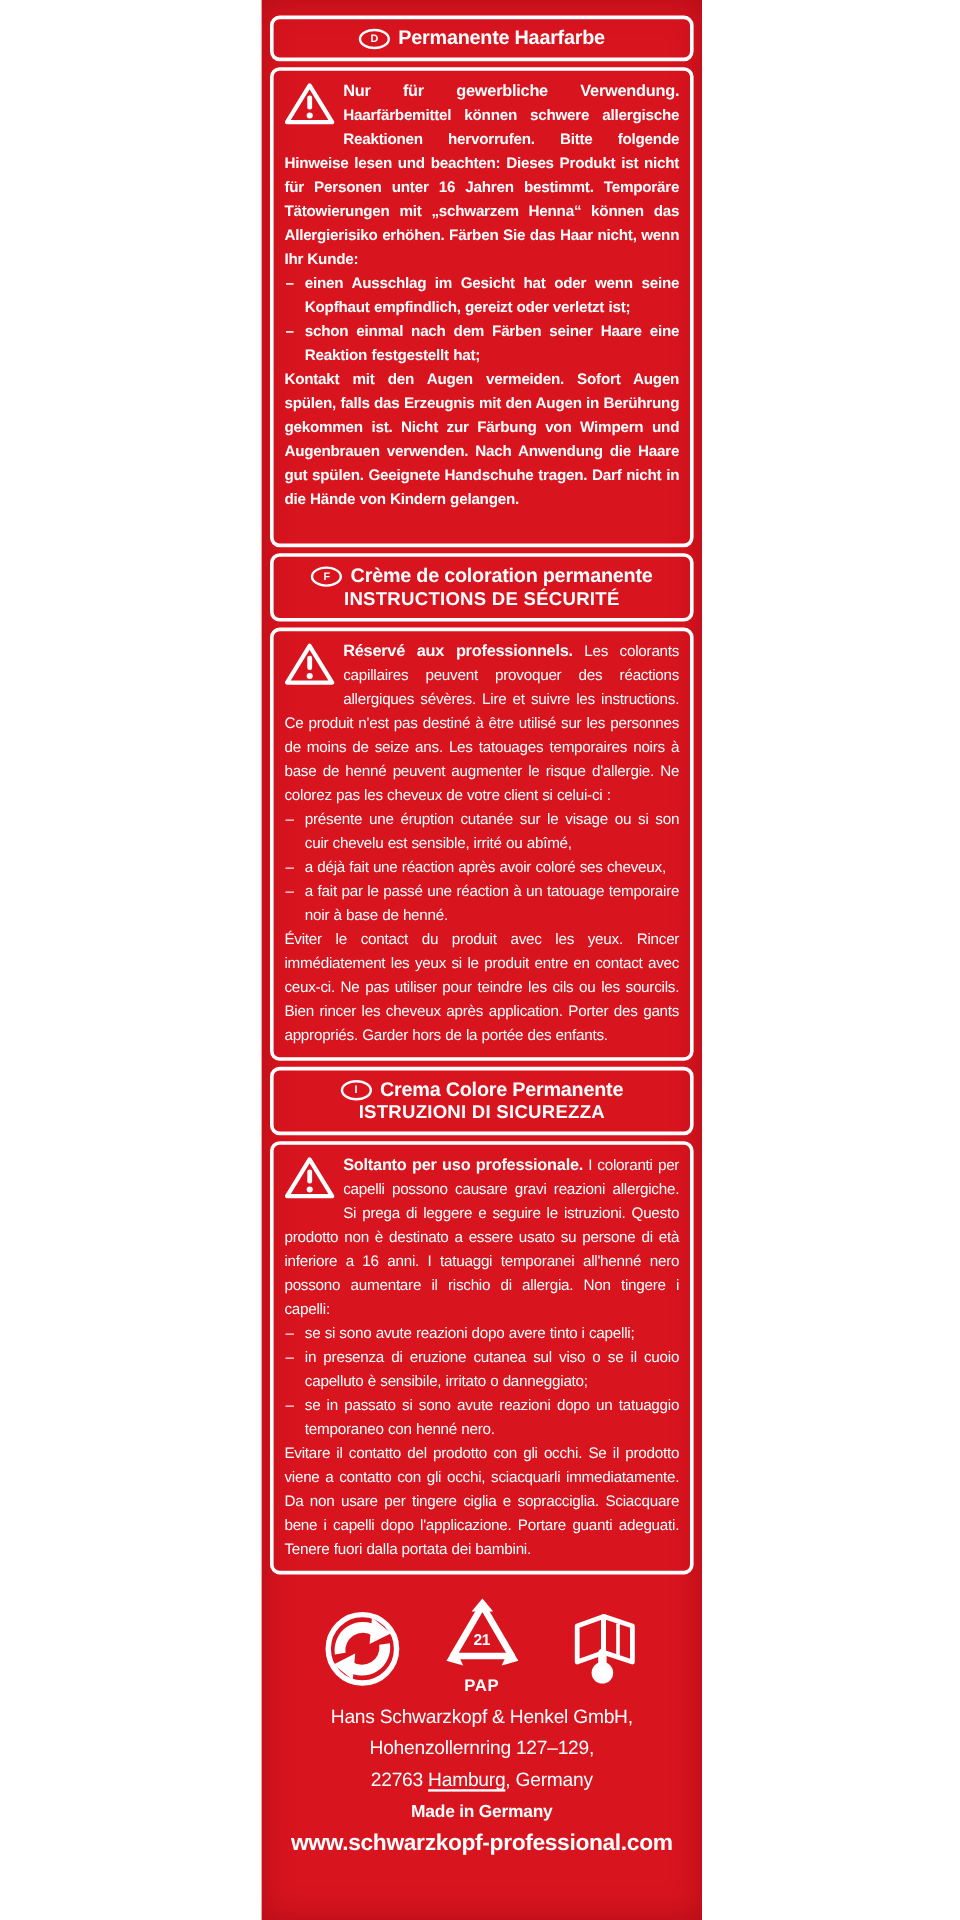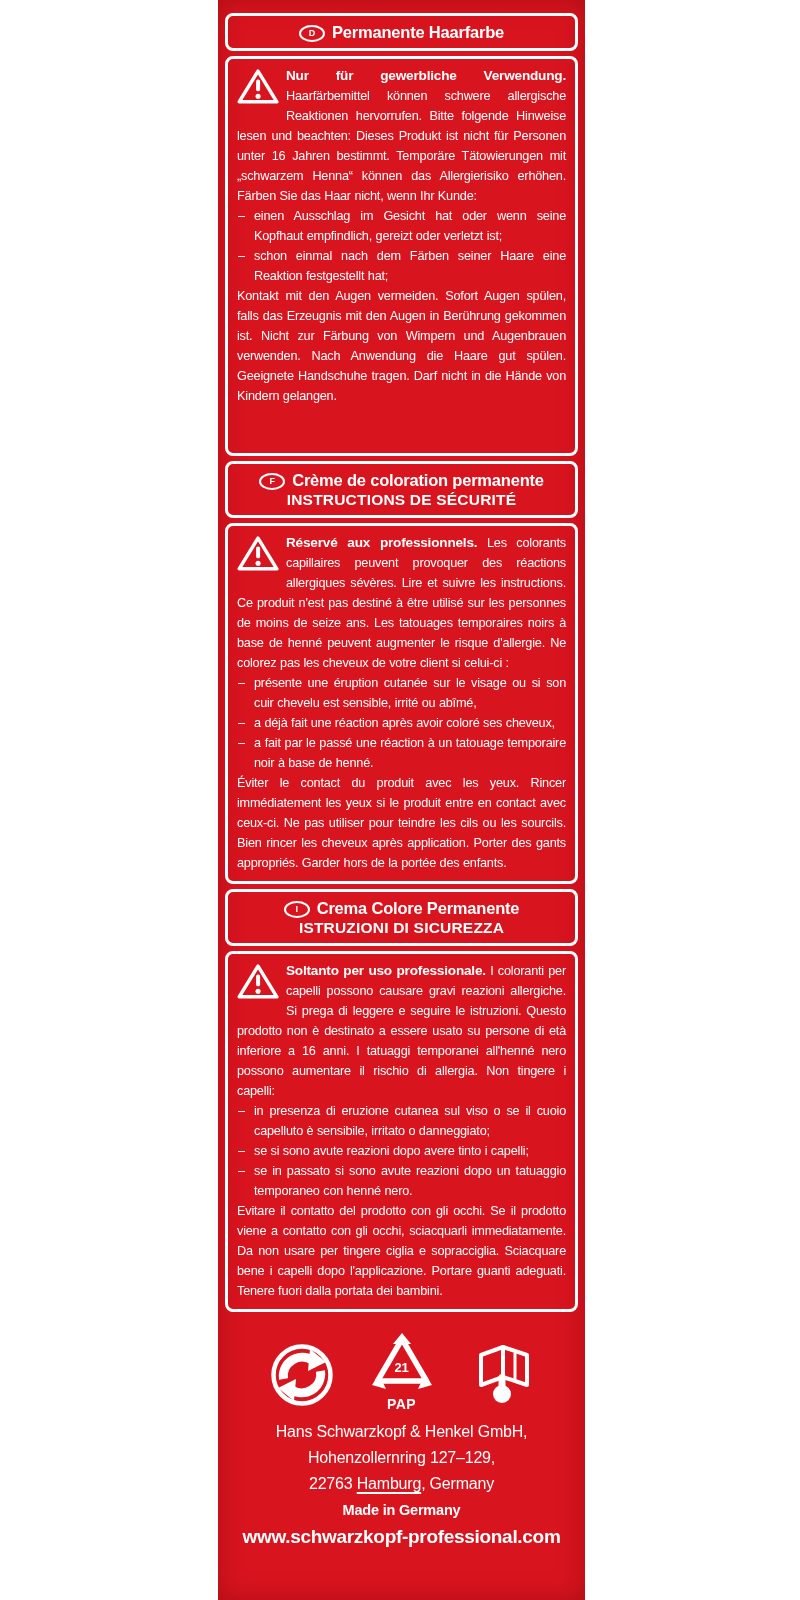--- a/index.html
+++ b/index.html
@@ -19,21 +19,21 @@
   .hline1 { font-size:16.5px; font-weight:bold; line-height:19px; letter-spacing:-0.2px; white-space:nowrap; }
   .hline2 { font-size:15.5px; font-weight:bold; line-height:19px; letter-spacing:0.2px; }
   .badge {
     display:inline-flex; align-items:center; justify-content:center;
     width:22px; height:13px; border:2px solid #fff; border-radius:50%;
     font-size:9px; font-weight:bold; line-height:1; margin-right:7px;
     vertical-align:2px;
   }
 
   .tbox { padding:7px 9px 8px; }
-  .tbox.de { min-height:379px; }
+  .tbox.de { min-height:379px;font-weight:bold; }
   .tbox.fr { min-height:336px; }
   .tbox.it { min-height:321px; }
 
   .para, .bullet {
     margin:0; text-align:justify; font-size:12.7px; line-height:20px;
     letter-spacing:-0.2px; word-spacing:0.2px;
   }
   .lead-bold { font-size:13.6px; }
   .bullet { position:relative; padding-left:17px; }
   .bullet::before { content:"–"; position:absolute; left:1px; top:0; }
@@ -106,22 +106,22 @@
     <div class="box tbox it">
       <p class="para">
         <span class="tri-wrap"><svg width="42" height="37" viewBox="0 0 48 42">
               <path d="M24 3.5 L45.5 38.5 L2.5 38.5 Z" fill="none" stroke="#fff" stroke-width="4" stroke-linejoin="round"></path>
               <rect x="21.8" y="13" width="4.6" height="13.5" rx="2.2" fill="#fff"></rect>
               <circle cx="24.1" cy="32.2" r="2.9" fill="#fff"></circle>
             </svg></span>
         <b class="lead-bold">Soltanto per uso professionale.</b>
         <span>I coloranti per capelli possono causare gravi reazioni allergiche. Si prega di leggere e seguire le istruzioni. Questo prodotto non è destinato a essere usato su persone di età inferiore a 16 anni. I tatuaggi temporanei all'henné nero possono aumentare il rischio di allergia. Non tingere i capelli:</span>
       </p>
+      <div class="bullet">se si sono avute reazioni dopo avere tinto i capelli;</div>
       <div class="bullet">in presenza di eruzione cutanea sul viso o se il cuoio capelluto è sensibile, irritato o danneggiato;</div>
-      <div class="bullet">se si sono avute reazioni dopo avere tinto i capelli;</div>
       <div class="bullet">se in passato si sono avute reazioni dopo un tatuaggio temporaneo con henné nero.</div>
       <p class="para">Evitare il contatto del prodotto con gli occhi. Se il prodotto viene a contatto con gli occhi, sciacquarli immediatamente. Da non usare per tingere ciglia e sopracciglia. Sciacquare bene i capelli dopo l'applicazione. Portare guanti adeguati. Tenere fuori dalla portata dei bambini.</p>
     </div>
 
     <div class="footer">
       <div class="icons">
         <div class="icon-slot icon-greendot">
           <svg width="64" height="64" viewBox="0 0 64 64">
             <circle cx="32" cy="32" r="28.5" fill="none" stroke="#fff" stroke-width="4.5"></circle>
             <path d="M13.5 36 A 19 19 0 0 1 43 17.5" fill="none" stroke="#fff" stroke-width="9"></path>

